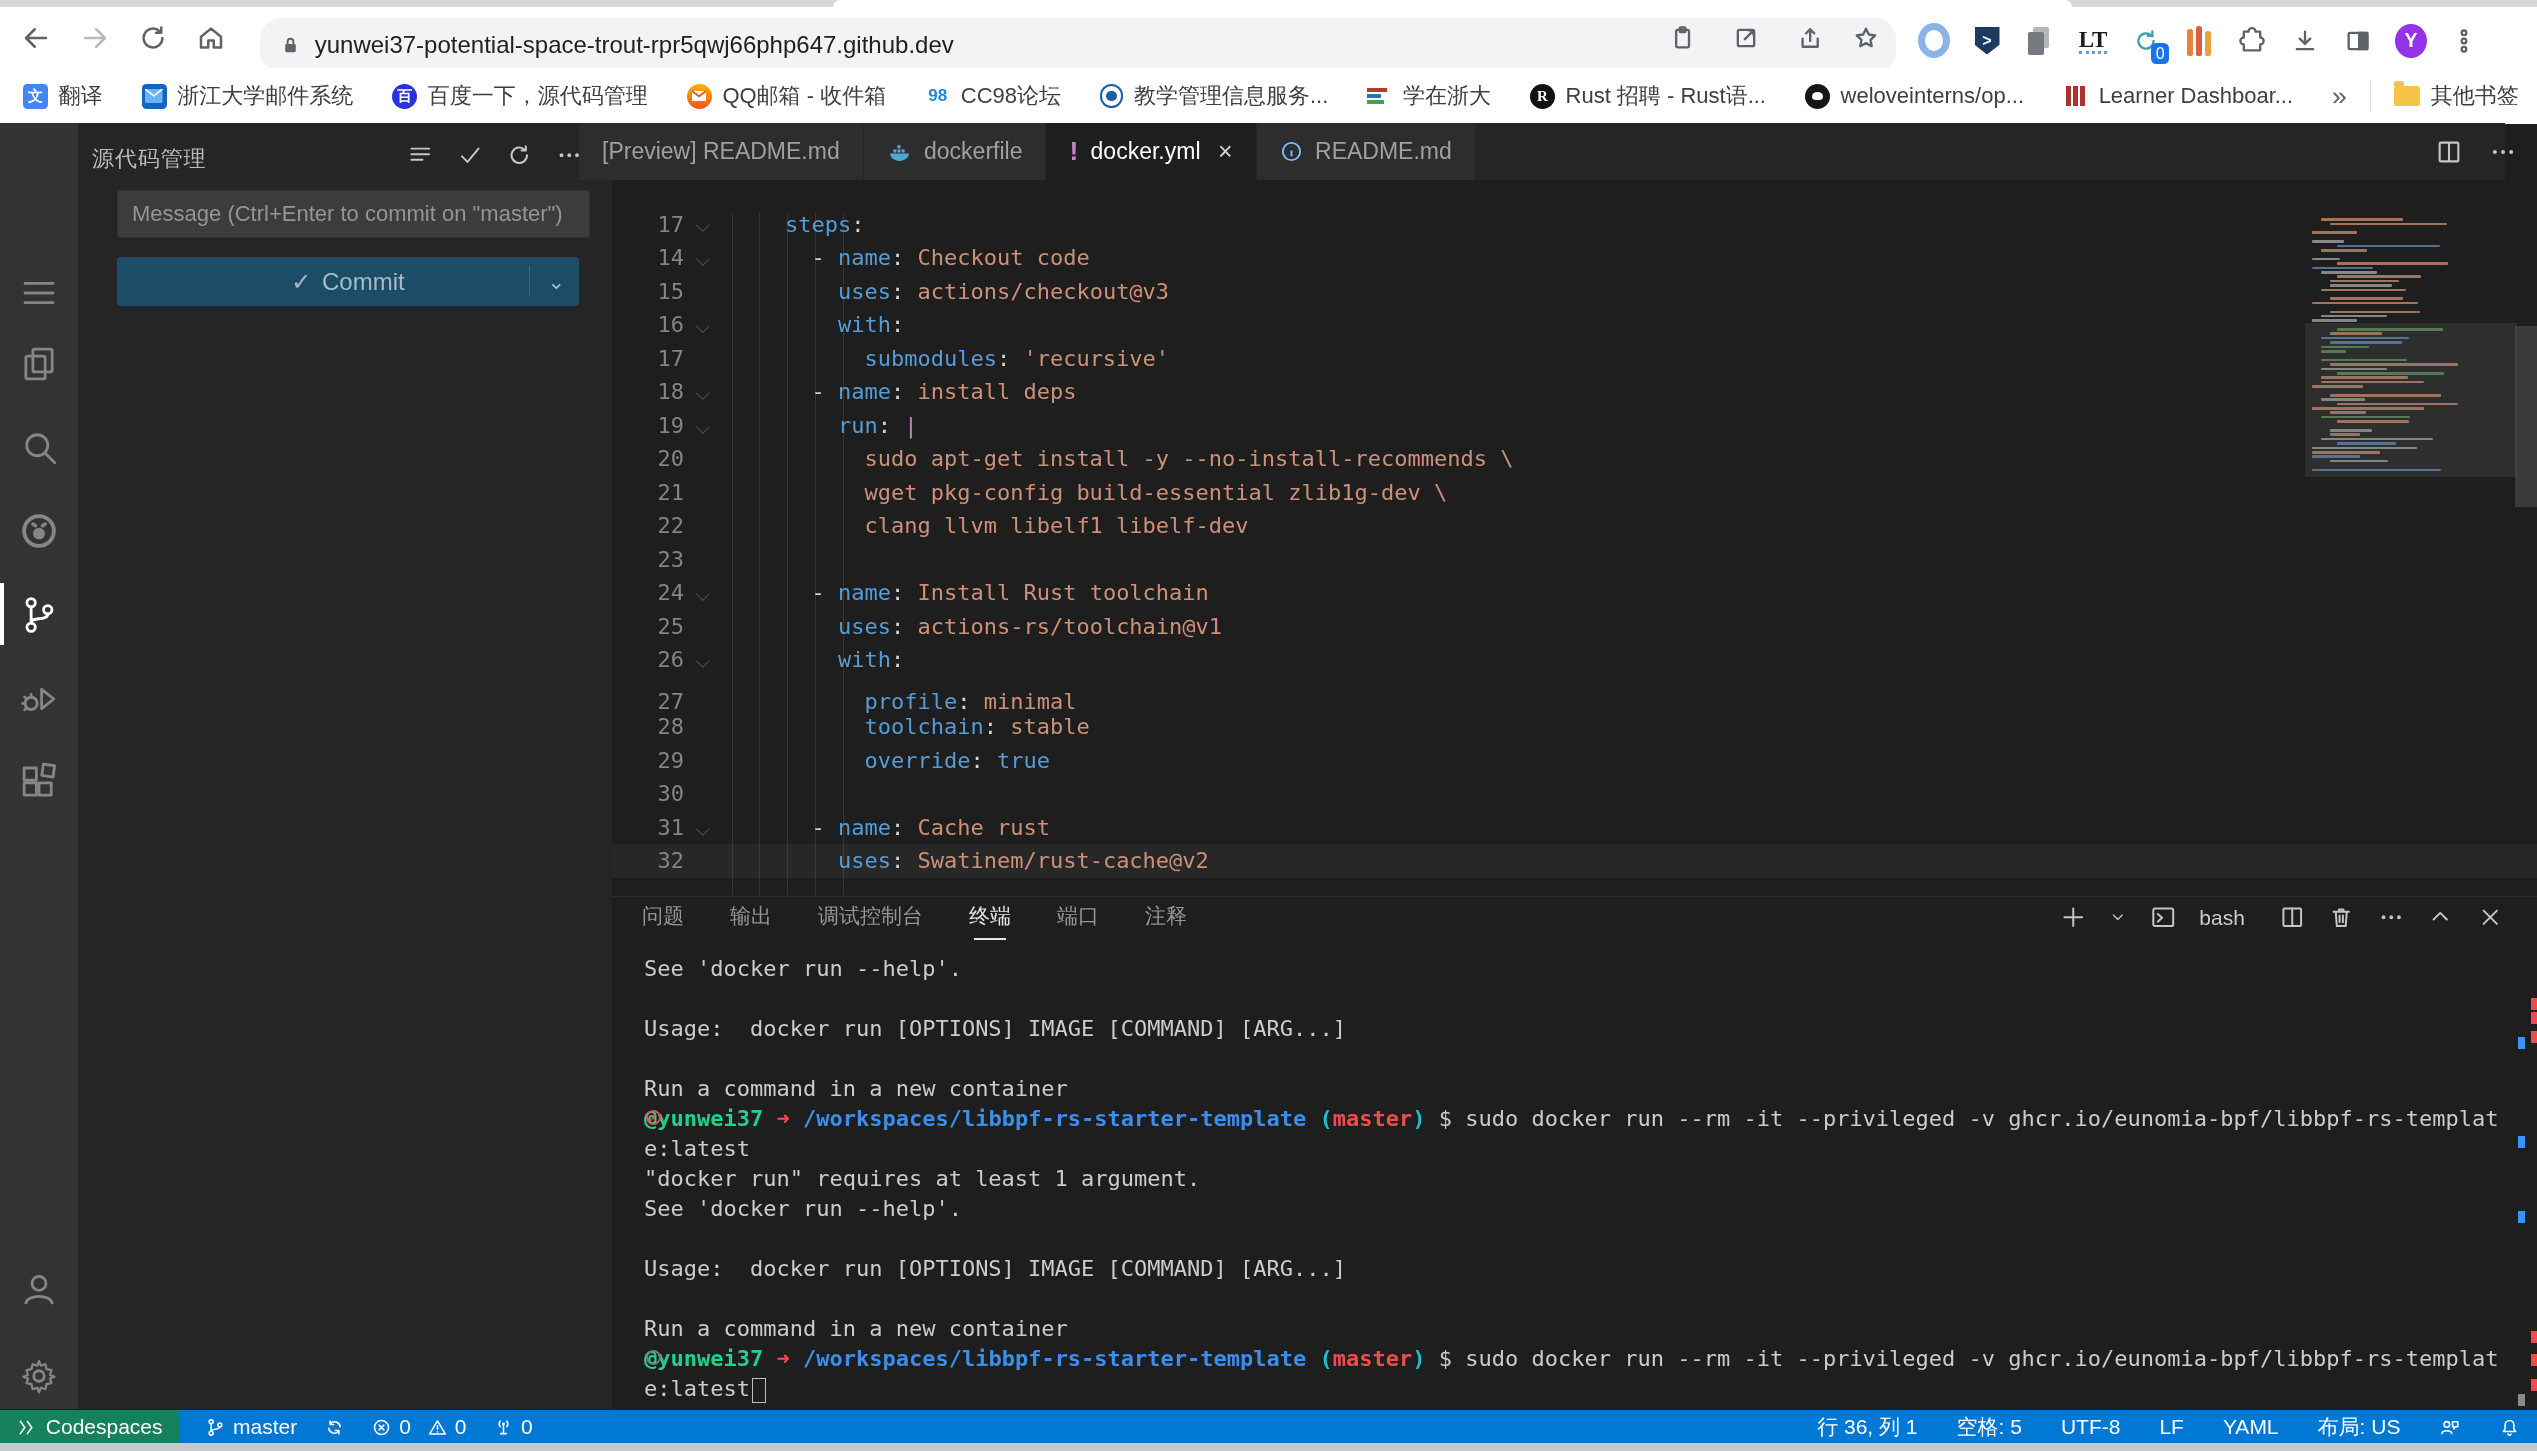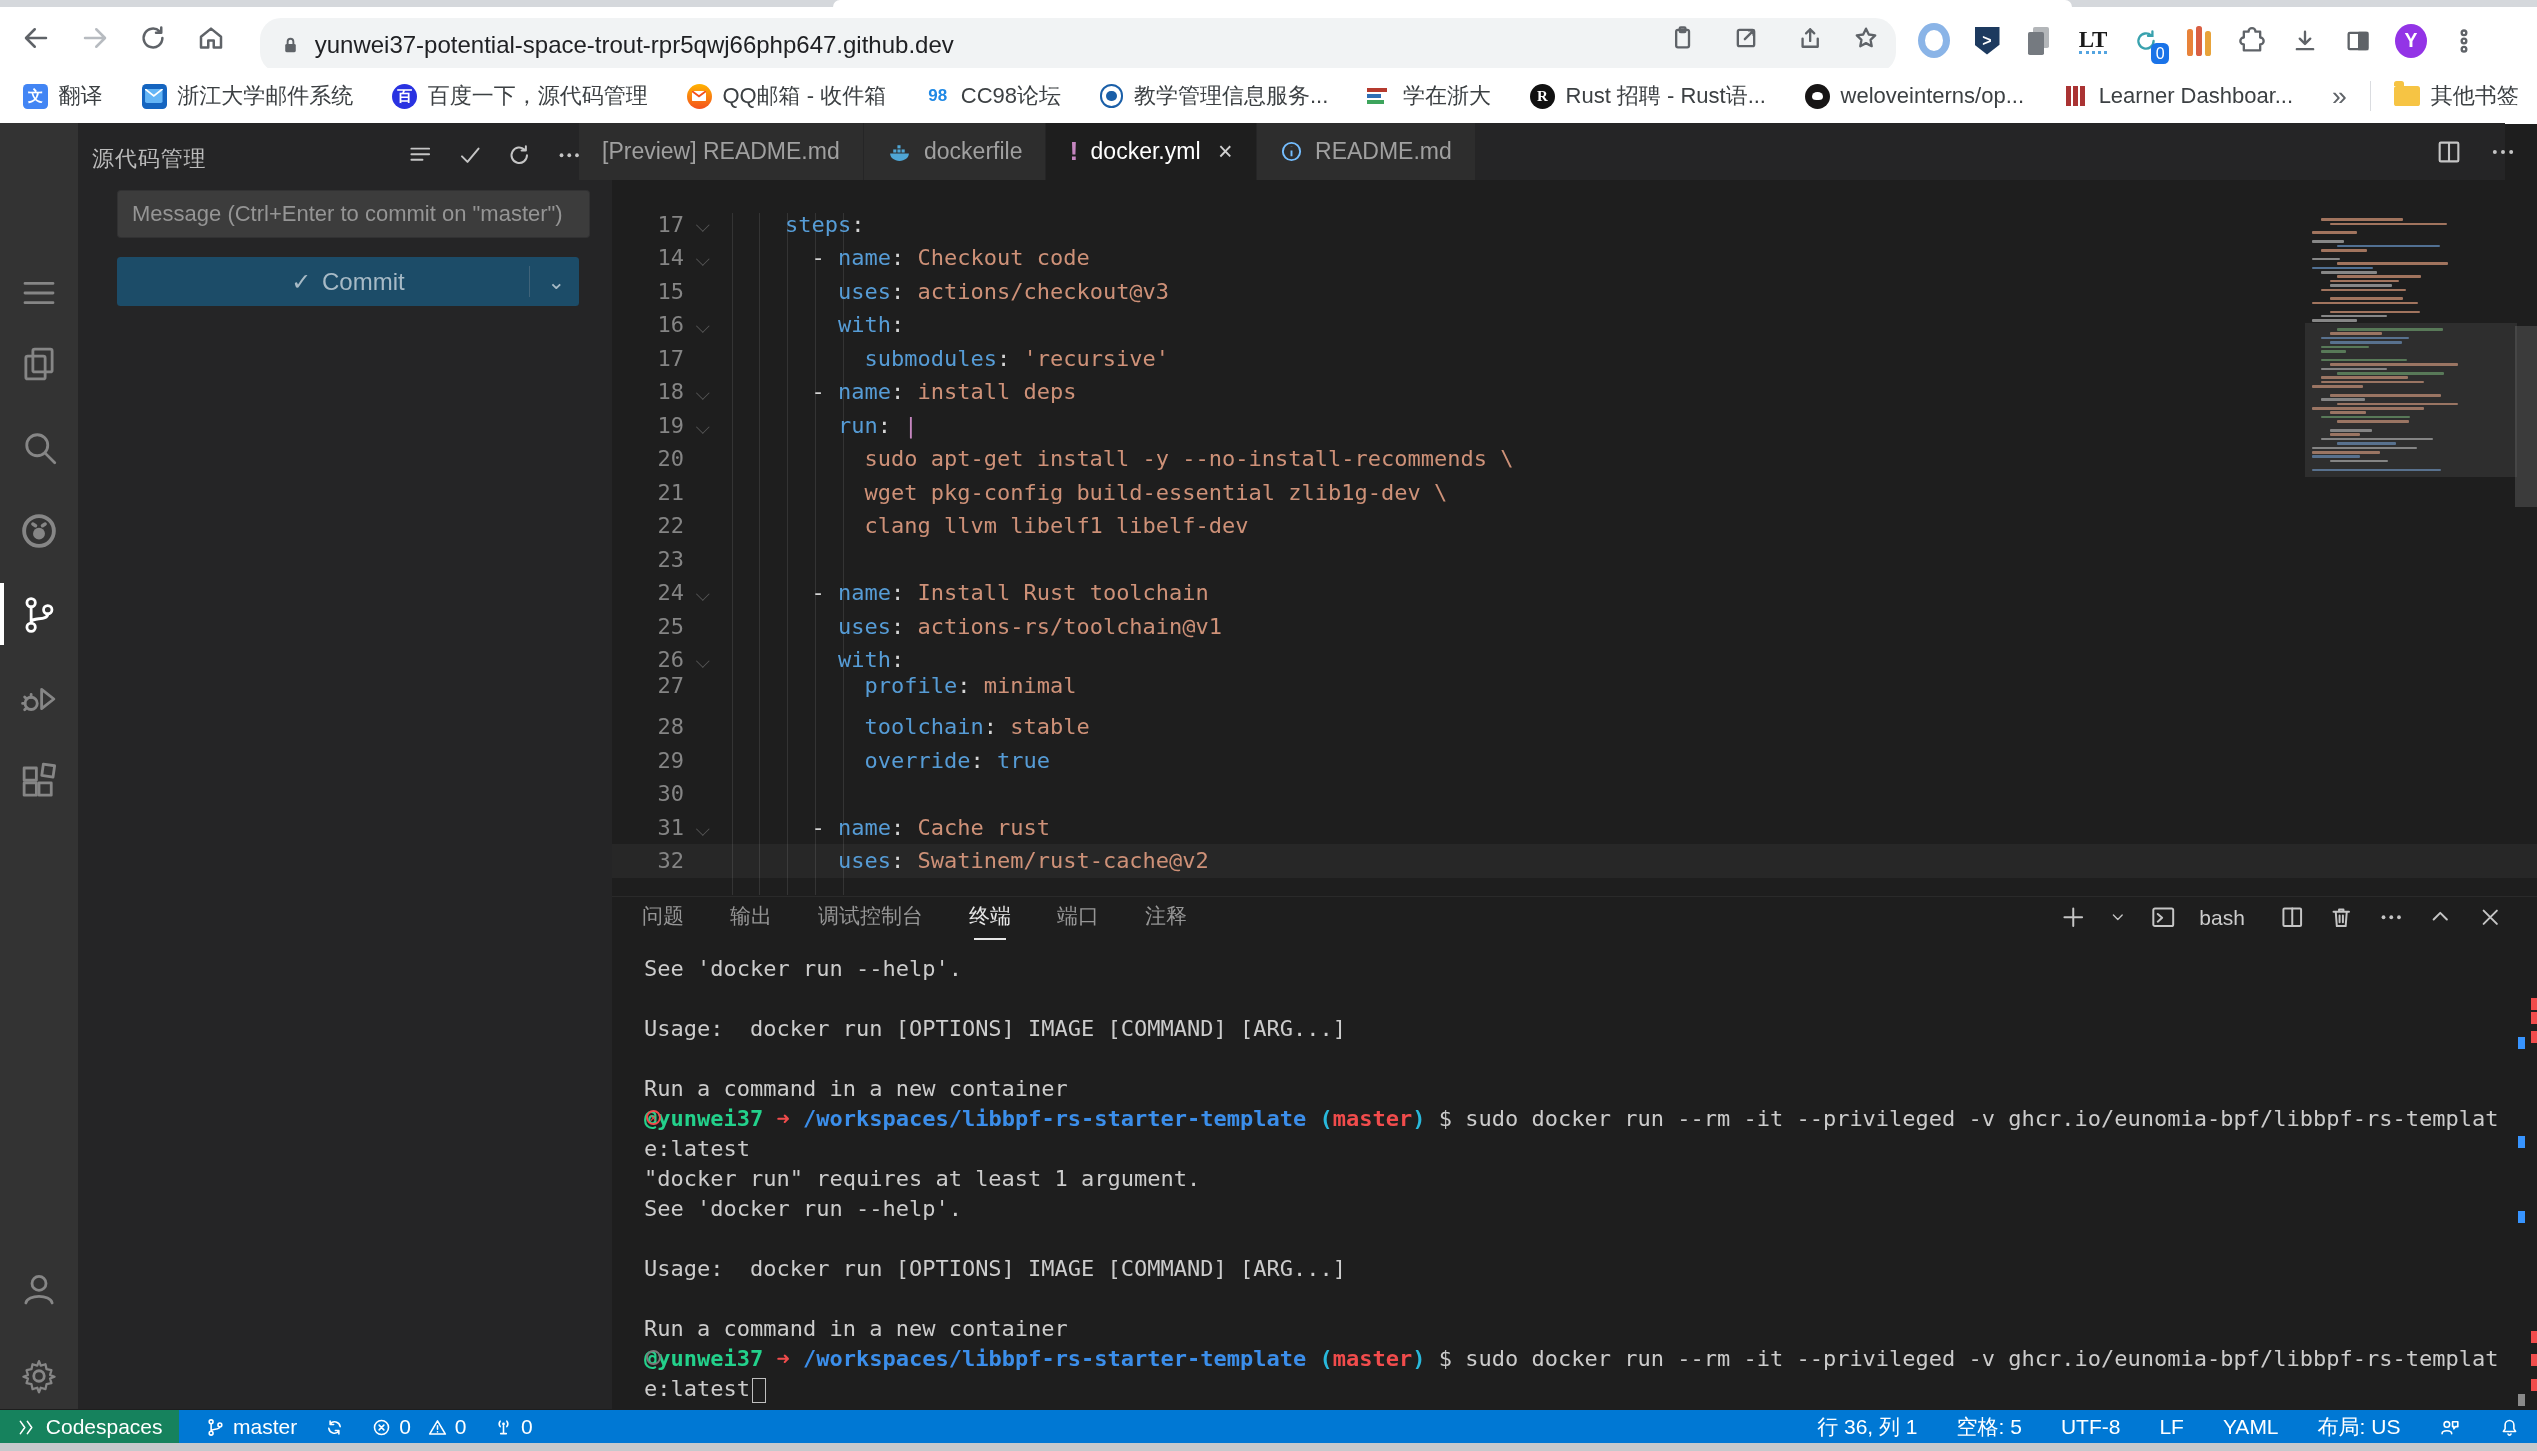--- a/index.html
+++ b/index.html
@@ -445,21 +445,21 @@
       <div class="code-line" style="top: 129px;"><span class="ln">17</span><span class="src"><span style="color:#d4d4d4">          </span><span style="color:#569cd6">submodules</span><span style="color:#d4d4d4">:</span><span style="color:#ce9178"> 'recursive'</span></span></div>
       <div class="code-line" style="top: 162px;"><span class="ln">18</span><span class="fold"></span><span class="src"><span style="color:#d4d4d4">      - </span><span style="color:#569cd6">name</span><span style="color:#d4d4d4">:</span><span style="color:#ce9178"> install deps</span></span></div>
       <div class="code-line" style="top: 196px;"><span class="ln">19</span><span class="fold"></span><span class="src"><span style="color:#d4d4d4">        </span><span style="color:#569cd6">run</span><span style="color:#d4d4d4">:</span><span style="color:#d4d4d4"> </span><span style="color:#c586c0">|</span></span></div>
       <div class="code-line" style="top: 229px;"><span class="ln">20</span><span class="src"><span style="color:#d4d4d4">          </span><span style="color:#ce9178">sudo apt-get install -y --no-install-recommends \</span></span></div>
       <div class="code-line" style="top: 263px;"><span class="ln">21</span><span class="src"><span style="color:#d4d4d4">          </span><span style="color:#ce9178">wget pkg-config build-essential zlib1g-dev \</span></span></div>
       <div class="code-line" style="top: 296px;"><span class="ln">22</span><span class="src"><span style="color:#d4d4d4">          </span><span style="color:#ce9178">clang llvm libelf1 libelf-dev</span></span></div>
       <div class="code-line" style="top: 330px;"><span class="ln">23</span><span class="src"></span></div>
       <div class="code-line" style="top: 363px;"><span class="ln">24</span><span class="fold"></span><span class="src"><span style="color:#d4d4d4">      - </span><span style="color:#569cd6">name</span><span style="color:#d4d4d4">:</span><span style="color:#ce9178"> Install Rust toolchain</span></span></div>
       <div class="code-line" style="top: 397px;"><span class="ln">25</span><span class="src"><span style="color:#d4d4d4">        </span><span style="color:#569cd6">uses</span><span style="color:#d4d4d4">:</span><span style="color:#ce9178"> actions-rs/toolchain@v1</span></span></div>
       <div class="code-line" style="top: 430px;"><span class="ln">26</span><span class="fold"></span><span class="src"><span style="color:#d4d4d4">        </span><span style="color:#569cd6">with</span><span style="color:#d4d4d4">:</span></span></div>
-      <div class="code-line" style="top: 456px;"><span class="ln">27</span><span class="src"><span style="color:#d4d4d4">          </span><span style="color:#569cd6">profile</span><span style="color:#d4d4d4">:</span><span style="color:#ce9178"> minimal</span></span></div>
+      <div class="code-line" style="top: 472px;"><span class="ln">27</span><span class="src"><span style="color:#d4d4d4">          </span><span style="color:#569cd6">profile</span><span style="color:#d4d4d4">:</span><span style="color:#ce9178"> minimal</span></span></div>
       <div class="code-line" style="top: 497px;"><span class="ln">28</span><span class="src"><span style="color:#d4d4d4">          </span><span style="color:#569cd6">toolchain</span><span style="color:#d4d4d4">:</span><span style="color:#ce9178"> stable</span></span></div>
       <div class="code-line" style="top: 531px;"><span class="ln">29</span><span class="src"><span style="color:#d4d4d4">          </span><span style="color:#569cd6">override</span><span style="color:#d4d4d4">:</span><span style="color:#d4d4d4"> </span><span style="color:#569cd6">true</span></span></div>
       <div class="code-line" style="top: 564px;"><span class="ln">30</span><span class="src"></span></div>
       <div class="code-line" style="top: 598px;"><span class="ln">31</span><span class="fold"></span><span class="src"><span style="color:#d4d4d4">      - </span><span style="color:#569cd6">name</span><span style="color:#d4d4d4">:</span><span style="color:#ce9178"> Cache rust</span></span></div>
       <div class="code-line hl" style="top: 631px;"><span class="ln">32</span><span class="src"><span style="color:#d4d4d4">        </span><span style="color:#569cd6">uses</span><span style="color:#d4d4d4">:</span><span style="color:#ce9178"> Swatinem/rust-cache@v2</span></span></div>
       <div class="minimap">
         <div class="mmrow" style="margin-left: 8.8px; width: 82px; background: rgb(184, 132, 106); opacity: 0.85;"></div>
         <div class="mmrow" style="margin-left: 17.6px; width: 117px; background: rgb(184, 132, 106); opacity: 0.85;"></div>
         <div class="mmrow" style="width: 0px;"></div>
         <div class="mmrow" style="margin-left: 0px; width: 45px; background: rgb(184, 132, 106); opacity: 0.85;"></div>

